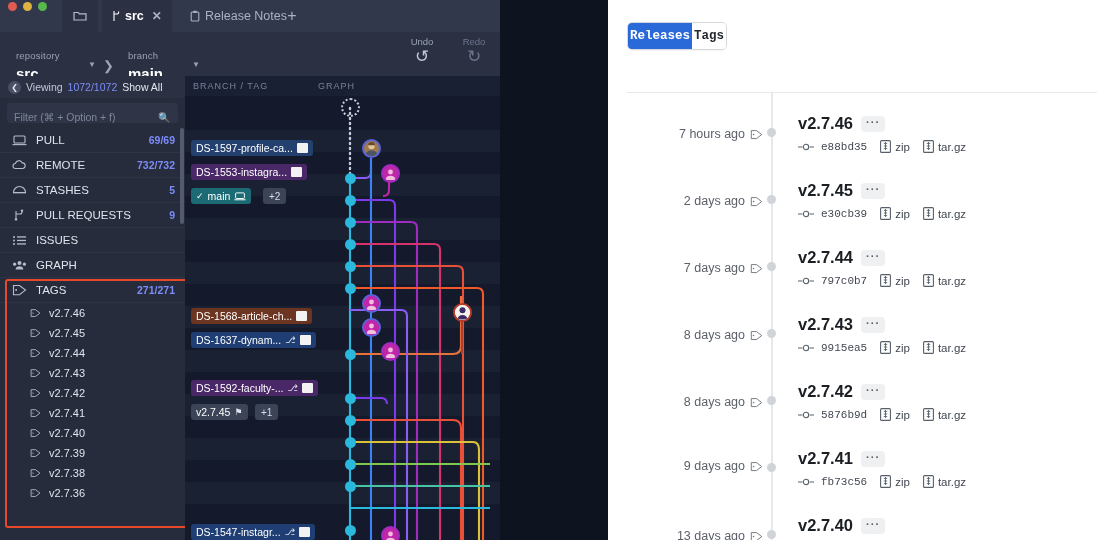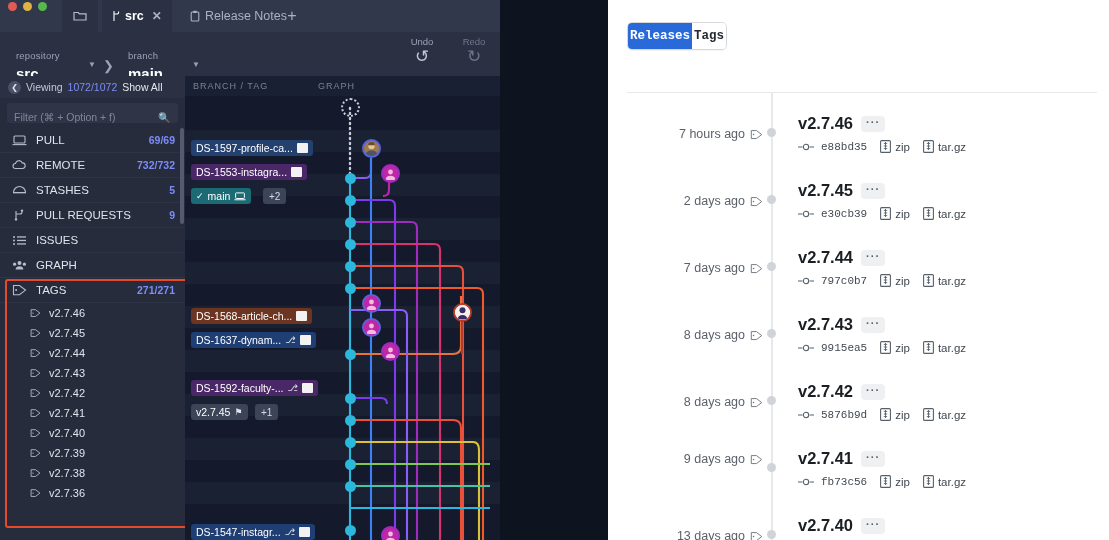--- a/index.html
+++ b/index.html
@@ -802,21 +802,21 @@
             <span class="asset" style="margin-left: 6px;">
               <svg width="11" height="13" viewBox="0 0 11 13">
                 <rect x="0.6" y="0.6" width="9.8" height="11.8" rx="1" fill="none" stroke="#57606a" stroke-width="1.1"></rect>
                 <path d="M5.5 2v8M3.8 3.4h3.4M3.8 6h3.4M3.8 8.6h3.4" stroke="#57606a" stroke-width="0.9"></path>
               </svg>
               <span class="nm">tar.gz</span>
             </span>
           </div>
         </div>
         <div class="rel" style="top: 447px;">
-          <div class="rel-when" style="top: 5px;">
+          <div class="rel-when" style="top: 12px;">
             <span>9 days ago</span>
             <svg width="13" height="11" viewBox="0 0 15 12">
               <path d="M1.5 1.5h6l6 4.6-6 4.6h-6z" fill="none" stroke="#6e7781" stroke-width="1.1"></path>
               <circle cx="4.1" cy="6.1" r="0.9" fill="#6e7781"></circle>
             </svg>
           </div>
           <div class="rail-dot" style="top: 16px;"></div>
           <div class="rel-title" style="top: 2px;">
             <span>v2.7.41</span>
             <span class="ellipsis">···</span>

